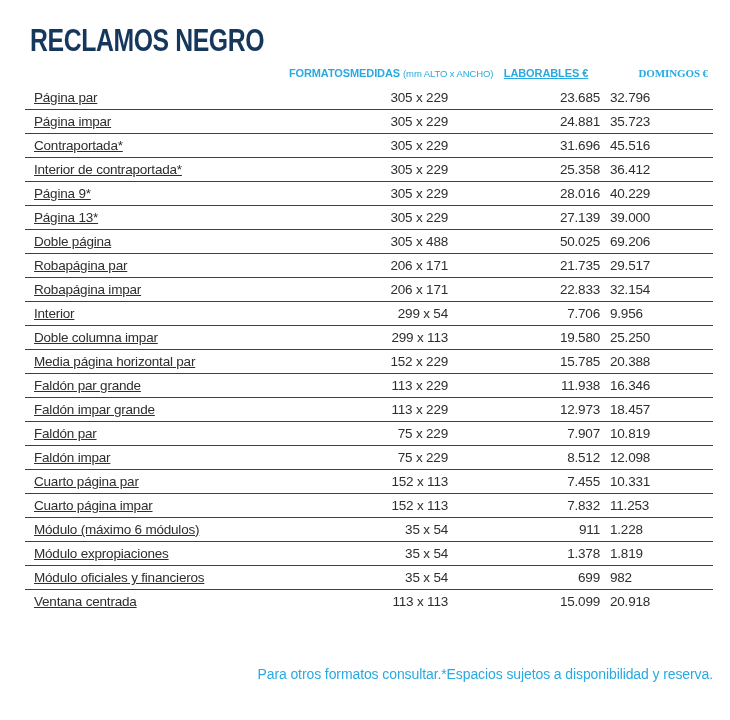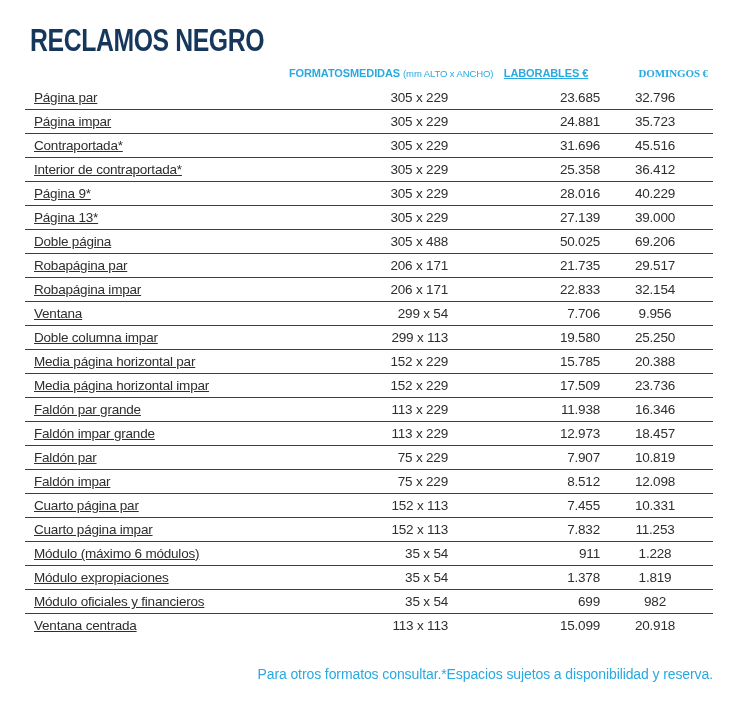--- a/index.html
+++ b/index.html
@@ -44,21 +44,21 @@
   tbody td{
     font-size:13.5px;color:var(--body-text);
     height:23px;padding:0;vertical-align:middle;
     border-bottom:1px solid var(--rule);
     letter-spacing:-0.2px;white-space:nowrap;overflow:hidden;
   }
   tbody tr:last-child td{border-bottom:none;}
   td.c1{text-align:left;padding-left:9px;text-decoration:underline;}
   td.c2{text-align:right;padding-right:34px;}
   td.c3{text-align:right;padding-right:10px;}
-  td.c4{text-align:center;padding-right:13px;}
+  td.c4{text-align:left;padding-right:13px;}
   .footer{
     position:absolute;left:30px;right:17px;top:666px;
     display:flex;justify-content:flex-end;
     font-size:14px;color:var(--accent);
     letter-spacing:-0.1px;
   }
 </style>
 </head>
 <body>
 
@@ -139,47 +139,41 @@
     </tr>
 
     <tr>
       <td class="c1">Robapágina impar</td>
       <td class="c2">206 x 171</td>
       <td class="c3">22.833</td>
       <td class="c4">32.154</td>
     </tr>
 
     <tr>
-      <td class="c1">Ventana</td>
+      <td class="c1">Interior</td>
       <td class="c2">299 x 54</td>
       <td class="c3">7.706</td>
       <td class="c4">9.956</td>
     </tr>
 
 
     <tr>
       <td class="c1">Doble columna impar</td>
       <td class="c2">299 x 113</td>
       <td class="c3">19.580</td>
       <td class="c4">25.250</td>
     </tr>
 
     <tr>
       <td class="c1">Media página horizontal par</td>
       <td class="c2">152 x 229</td>
       <td class="c3">15.785</td>
       <td class="c4">20.388</td>
     </tr>
 
-    <tr>
-      <td class="c1">Media página horizontal impar</td>
-      <td class="c2">152 x 229</td>
-      <td class="c3">17.509</td>
-      <td class="c4">23.736</td>
-    </tr>
 
     <tr>
       <td class="c1">Faldón par grande</td>
       <td class="c2">113 x 229</td>
       <td class="c3">11.938</td>
       <td class="c4">16.346</td>
     </tr>
 
     <tr>
       <td class="c1">Faldón impar grande</td>

